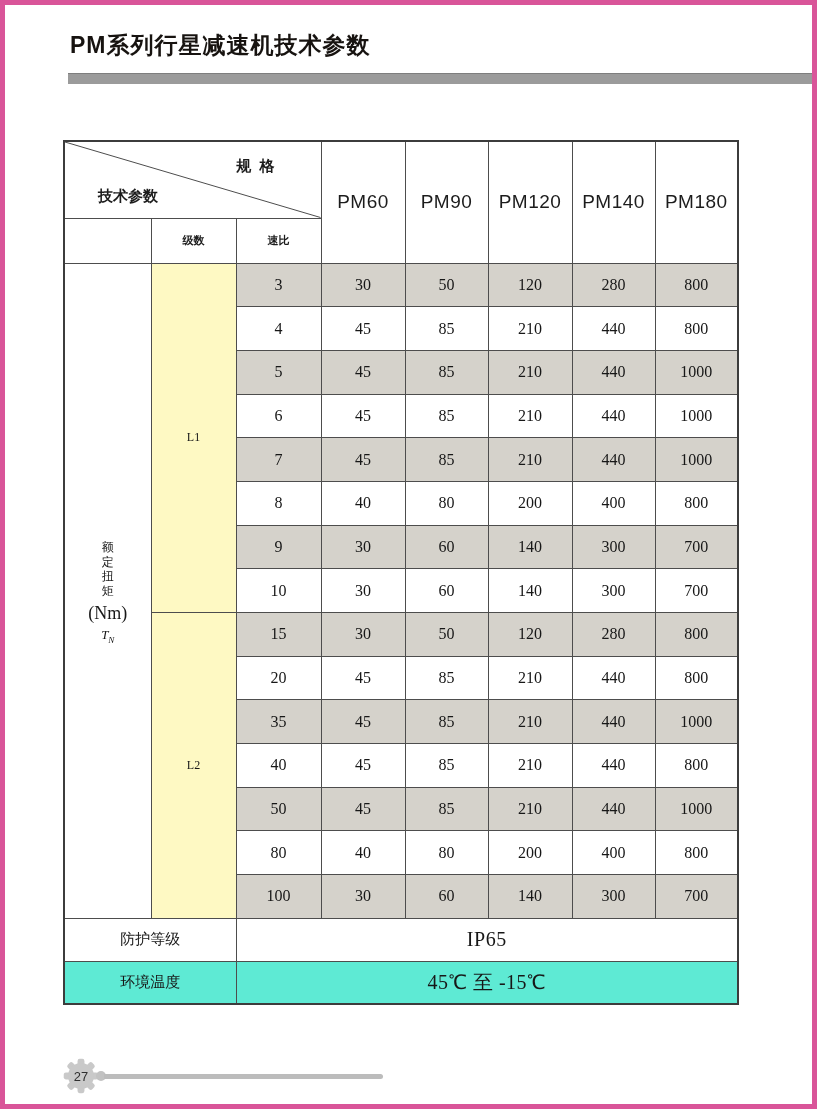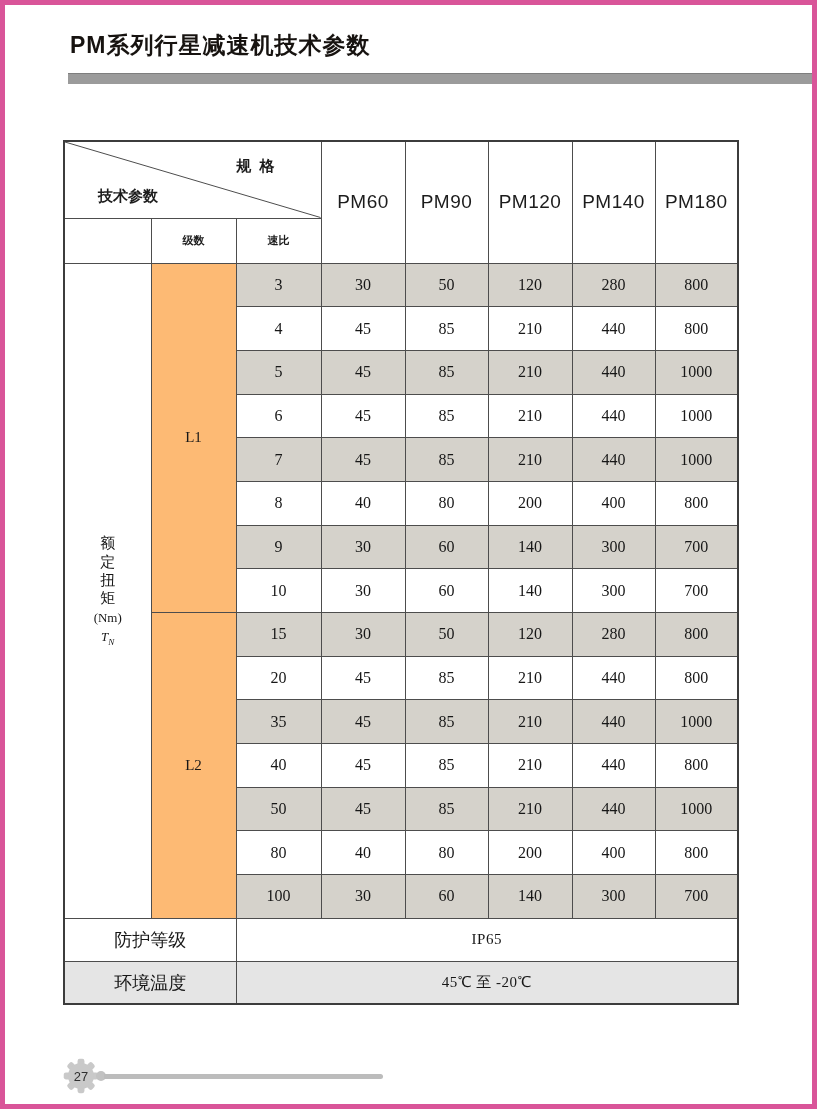--- a/index.html
+++ b/index.html
@@ -36,34 +36,34 @@
   .cjk-hdr { font-family:"Liberation Sans", sans-serif; font-weight:600; font-size:11px; color:#1c1c1c; }
   .pm-hdr { font-family:"Liberation Sans", sans-serif; font-size:19px; color:#1c1c1c; letter-spacing:0.5px; background:#fff; }
   .diag-cell { position:relative; padding:0; background:#fff; }
   .diag-cell svg { position:absolute; top:0; left:0; width:100%; height:100%; display:block; }
   .spec-label   { position:absolute; top:15px; right:44px; font-size:15px; letter-spacing:2px; }
   .params-label { position:absolute; bottom:12px; left:9px; font-size:15px;margin-left:24px; }
   .stage-hdr-cell, .ratio-hdr-cell, .empty-hdr-cell { background:#fff; }
   .torque-cell { background:#fff; }
   .torque-inner { display:inline-flex; flex-direction:column; align-items:center; gap:3px; }
   .torque-vchars {
-    width:1.05em; font-size:15px; line-height:1.22; word-break:break-all;
-    font-family:Liberation Sans, sans-serif; color:#171717;
-  }
-  .torque-unit { font-size:13px; font-family:"Liberation Serif", serif; }
+    width:1.05em; font-size:12px; line-height:1.22; word-break:break-all;
+    font-family:Liberation Mono, monospace; color:#171717;
+  }
+  .torque-unit { font-size:18px; font-family:"Liberation Serif", serif; }
   .torque-sym  { font-size:13px; font-style:italic; font-family:"Liberation Serif", serif; }
   .torque-sym sub { font-size:9px; }
-  .stage-cell { background:#fdba74; font-size:15px; }
+  .stage-cell { background:#fef9c3; font-size:12px; }
   .ratio-cell, .value-cell { font-size:16px; }
   tr.gray  .ratio-cell, tr.gray  .value-cell { background:#d5d2cb; }
   tr.white .ratio-cell, tr.white .value-cell { background:#ffffff; }
-  .foot-label { font-size:18px; }
-  .foot-value { font-size:15px; letter-spacing:0.5px; }
+  .foot-label { font-size:15px; }
+  .foot-value { font-size:20px; letter-spacing:0.5px; }
   tr.foot-white td { background:#ffffff; }
-  tr.foot-gray  td { background:#e5e5e5; }
+  tr.foot-gray  td { background:#5eead4; }
   
   .gear-badge { position:absolute; left:62px; top:1057px; width:38px; height:38px; }
   .footer-dot {
     position:absolute; left:96px; top:1071px; width:10px; height:10px;
     border-radius:50%; background:#c2c2c2;
   }
   .footer-line {
     position:absolute; left:104px; top:1073.5px; width:279px; height:5px;
     background:#bcbcbc; border-radius:0 3px 3px 0;
   }
@@ -235,21 +235,21 @@
           <td class="value-cell">140</td>
           <td class="value-cell">300</td>
           <td class="value-cell">700</td>
         </tr>
         <tr class="r-foot foot-white">
         <td class="foot-label" colspan="2">防护等级</td>
         <td class="foot-value" colspan="6">IP65</td>
       </tr>
       <tr class="r-foot foot-gray">
         <td class="foot-label" colspan="2">环境温度</td>
-        <td class="foot-value" colspan="6">45℃ 至 -20℃</td>
+        <td class="foot-value" colspan="6">45℃ 至 -15℃</td>
       </tr>
     </tbody>
   </table>
 
   <svg class="gear-badge" viewBox="0 0 44 44">
     <g fill="#c9c9c9">
       <rect x="18" y="2" width="8" height="40" rx="2.5" transform="rotate(0 22 22)"></rect>
       <rect x="18" y="2" width="8" height="40" rx="2.5" transform="rotate(45 22 22)"></rect>
       <rect x="18" y="2" width="8" height="40" rx="2.5" transform="rotate(90 22 22)"></rect>
       <rect x="18" y="2" width="8" height="40" rx="2.5" transform="rotate(135 22 22)"></rect>

